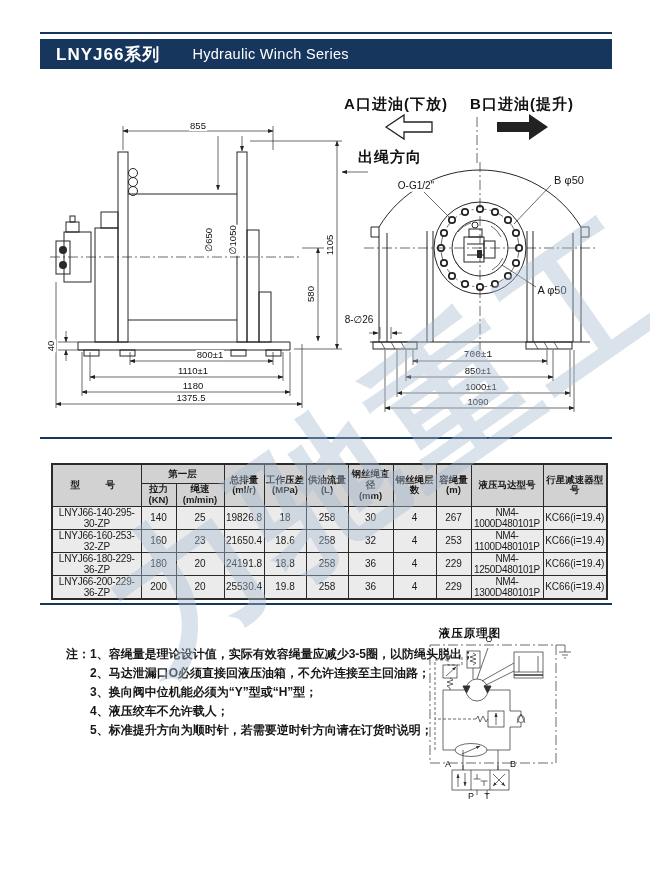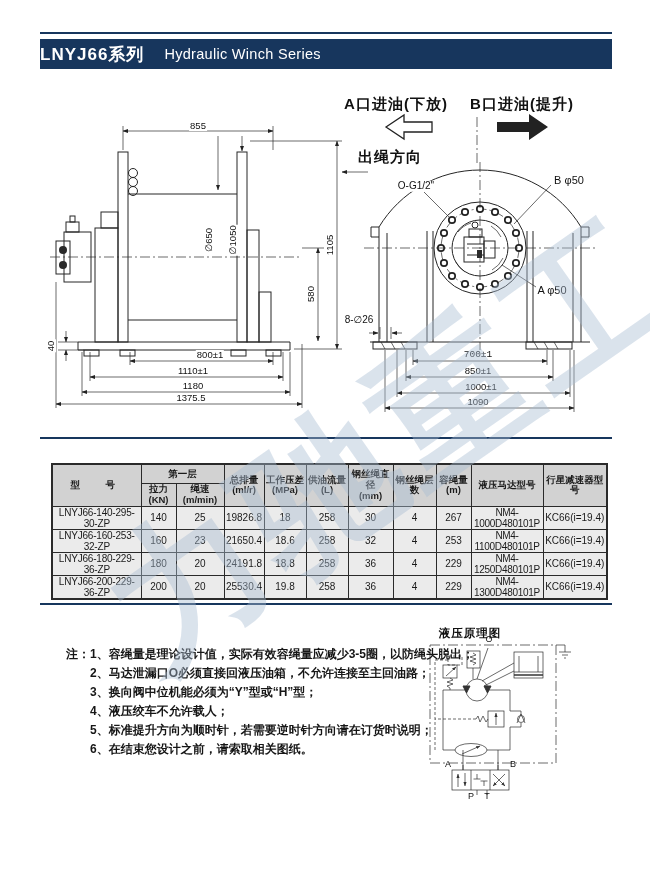--- a/index.html
+++ b/index.html
@@ -1,22 +1,22 @@
 <!DOCTYPE html>
 <html><head>
 <meta charset="utf-8">
 <style>
   html,body{margin:0;padding:0;background:#fff;}
   .page{position:relative;width:650px;height:876px;background:#fff;overflow:hidden;
         font-family:"Liberation Sans",sans-serif;color:#1a1a1a;}
   .rule{position:absolute;background:#17365d;height:2px;}
   .titlebar{position:absolute;left:40px;top:39px;width:572px;height:30px;background:#17365d;
             color:#fff;display:flex;align-items:center;}
-  .title-cn{font-size:17px;font-weight:700;letter-spacing:1px;}
-  .title-en{font-size:14.5px;margin-left:20px;letter-spacing:.3px;}
+  .title-cn{font-size:17px;font-weight:700;margin-left:16px;letter-spacing:1px;}
+  .title-en{font-size:14.5px;margin-left:32px;letter-spacing:.3px;}
   svg.lineart{position:absolute;left:0;top:0;z-index:1;}
   .ln{fill:none;stroke:#262626;stroke-width:1;}
   .tn{fill:none;stroke:#2b2b2b;stroke-width:.7;}
   .cl{stroke-dasharray:10 3 2 3;}
   .dash{stroke-dasharray:3 2;}
   .bolt{fill:#fff;stroke:#222;stroke-width:1.7;}
   .lbl{position:absolute;transform:translate(-50%,-50%);font-size:9.5px;white-space:nowrap;
        background:#fff;padding:0 1px;line-height:1.05;z-index:2;color:#111;}
   .rot{transform:translate(-50%,-50%) rotate(-90deg);}
   .cn-lbl{font-size:15px;font-weight:700;letter-spacing:1px;}
@@ -343,21 +343,20 @@
   </table>
 
   <div class="notes">
     <div class="prefix">注：</div>
     <ul class="items">
       <li>1、容绳量是理论设计值，实际有效容绳量应减少3-5圈，以防绳头脱出；</li>
       <li>2、马达泄漏口O必须直接回液压油箱，不允许连接至主回油路；</li>
       <li>3、换向阀中位机能必须为“Y”型或“H”型；</li>
       <li>4、液压绞车不允许载人；</li>
       <li>5、标准提升方向为顺时针，若需要逆时针方向请在订货时说明；</li>
-      <li>6、在结束您设计之前，请索取相关图纸。</li>
     </ul>
   </div>
 
   <div class="lbl sch-title" style="left:470px;top:633px;">液压原理图</div>
   <div class="lbl tiny nobg" style="left:489px;top:640px;">O</div>
   <div class="lbl tiny nobg" style="left:448px;top:765px;">A</div>
   <div class="lbl tiny nobg" style="left:513px;top:765px;">B</div>
   <div class="lbl tiny nobg" style="left:471px;top:797px;">P</div>
   <div class="lbl tiny nobg" style="left:487px;top:797px;">T</div>
 

